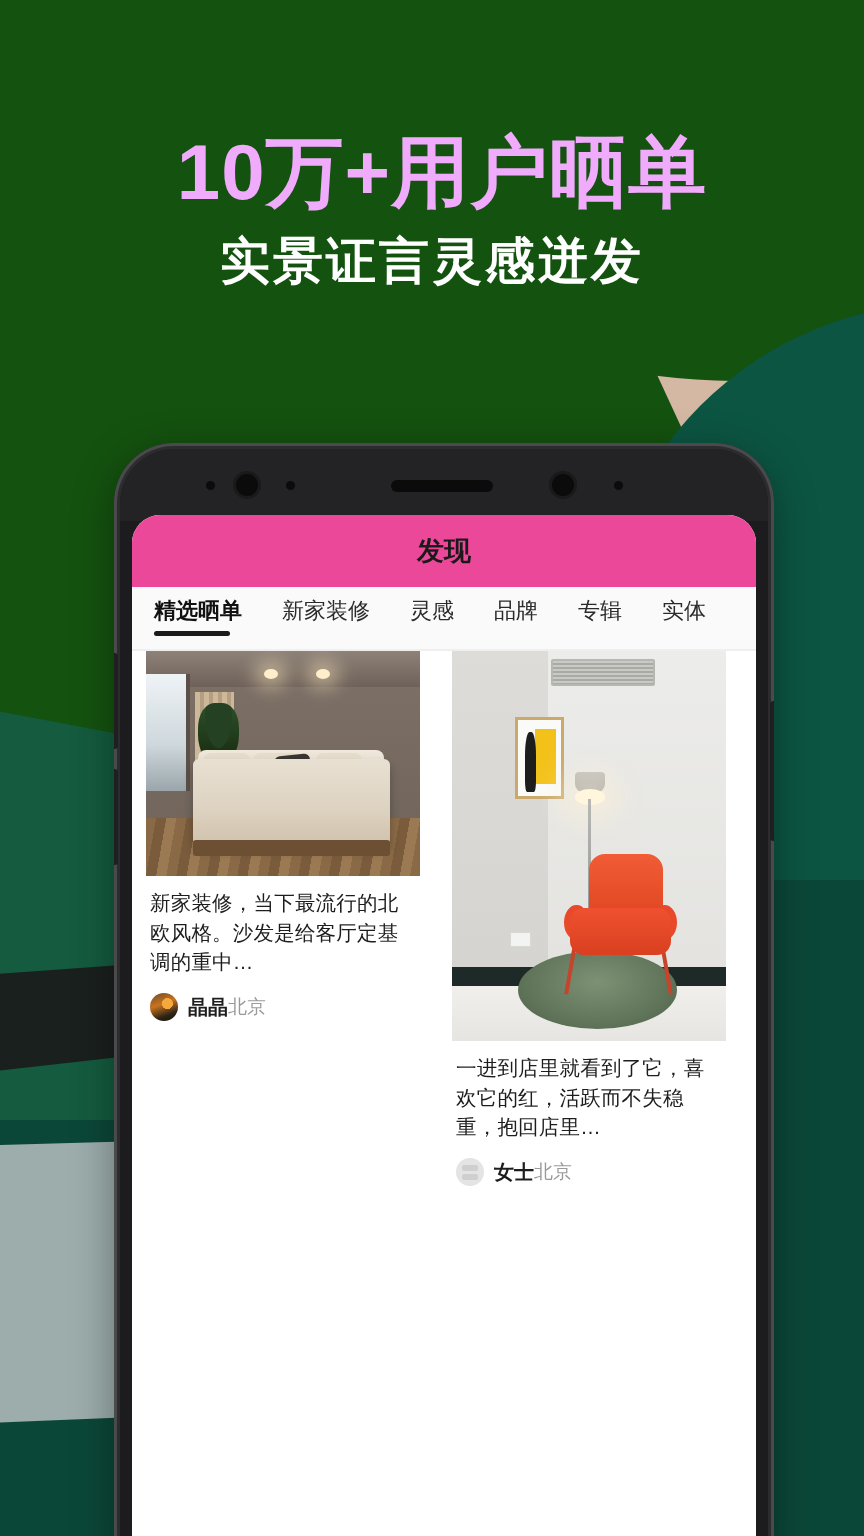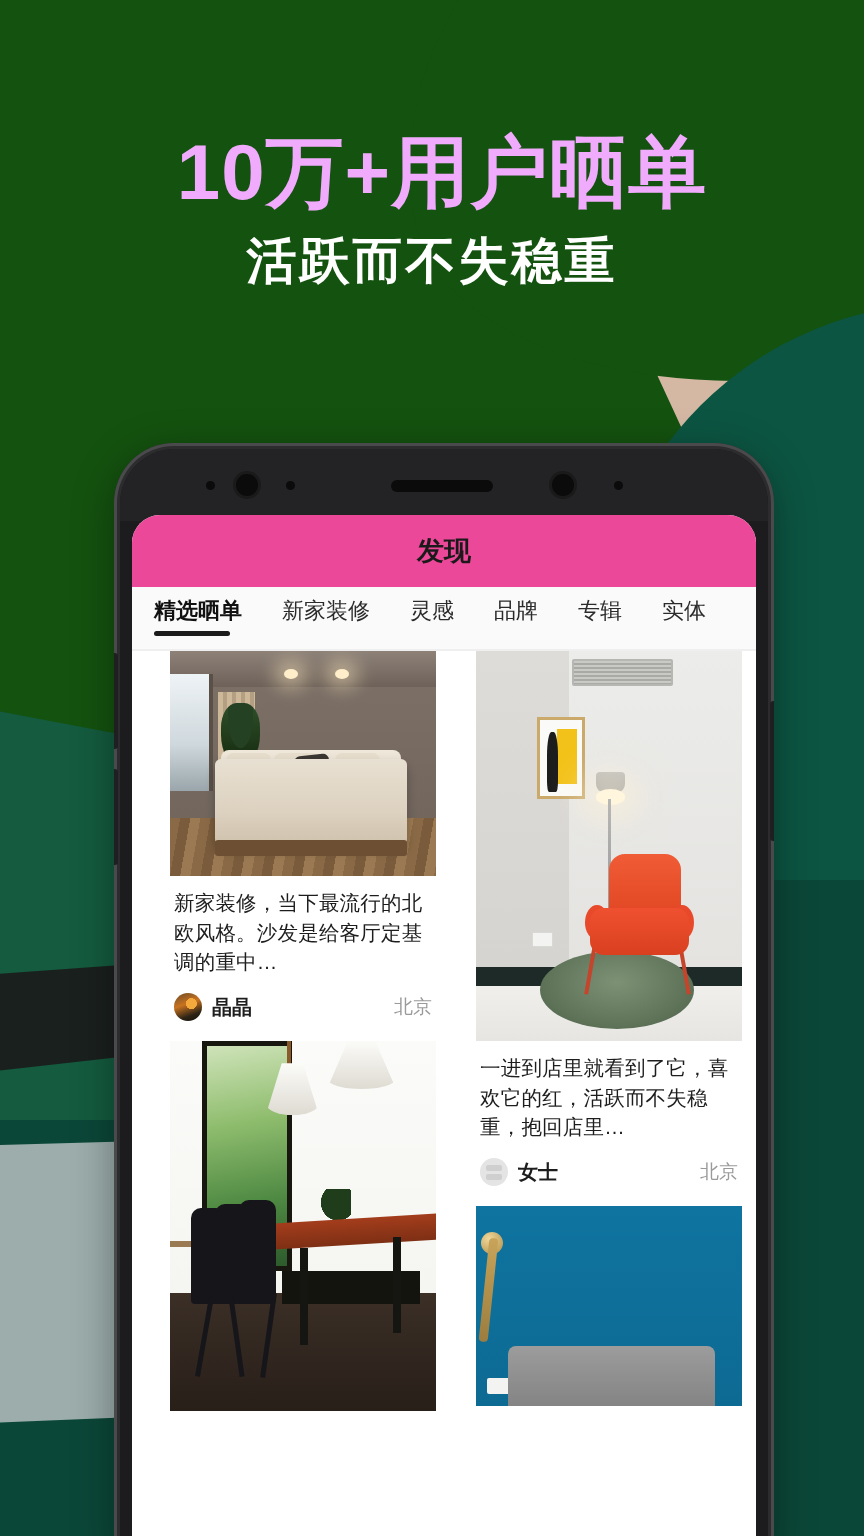--- a/index.html
+++ b/index.html
@@ -118,29 +118,29 @@
     flex:0 0 auto; height:44px; padding:0 20px; border-radius:6px;
     background:#F1F1F1; color:#2b2b2b; font-size:21px;
     display:flex; align-items:center; justify-content:center;
   }
   .chip.active { background:#3E8F5F; color:#ffffff; }
 
   
   .feed {
     display:flex; gap:16px; padding:0 14px; background:#FFFFFF; height:760px; overflow:hidden;
   }
-  .col { flex:1 1 0; display:flex; flex-direction:column; gap:16px;margin-left:24px; }
+  .col { flex:1 1 0; display:flex; gap:16px; }
   .card { background:#fff; }
   .card-img { width:100%; position:relative; overflow:hidden; background:#ddd; }
   .card-text {
     font-size:20.5px; line-height:1.45; color:#1d1d1d; padding:12px 4px 0 4px;
     letter-spacing:.2px;
   }
   .card-meta {
-    display:flex; align-items:center; justify-content:space-between;
+    display:flex; align-items:center; 
     padding:16px 4px 4px 4px;
   }
   .meta-left { display:flex; align-items:center; gap:10px; }
   .avatar { width:28px; height:28px; border-radius:50%; overflow:hidden; flex:0 0 auto; }
   .avatar-photo {
     background:
       radial-gradient(circle at 62% 38%, #F5A83C 0 22%, transparent 23%),
       linear-gradient(160deg,#6b4b2a 0%,#c9731f 40%,#2d2416 75%,#14100a 100%);
   }
   .avatar-blank { background:#E4E4E4; position:relative; }
@@ -264,21 +264,21 @@
   <div class="bg-beige"></div>
   <div class="bg-beige-curve"></div>
   <div class="bg-teal-circle"></div>
   <div class="bg-teal-big"></div>
   <div class="bg-green-wedge"></div>
   <div class="bg-dark-strip"></div>
   <div class="bg-gray-band"></div>
 
   <div class="promo">
     <div class="promo-h1">10万+用户晒单</div>
-    <div class="promo-h2">活跃而不失稳重</div>
+    <div class="promo-h2">实景证言灵感迸发</div>
   </div>
 
   <div class="phone">
     <div class="btn-vol" style="top:210px; height:96px;"></div>
     <div class="btn-vol" style="top:326px; height:96px;"></div>
     <div class="btn-pwr" style="top:258px; height:140px;"></div>
 
     <div class="phone-inner">
       <div class="phone-top">
         <div class="cam-dot sensor-s" style="left:86px; top:32px;"></div>

